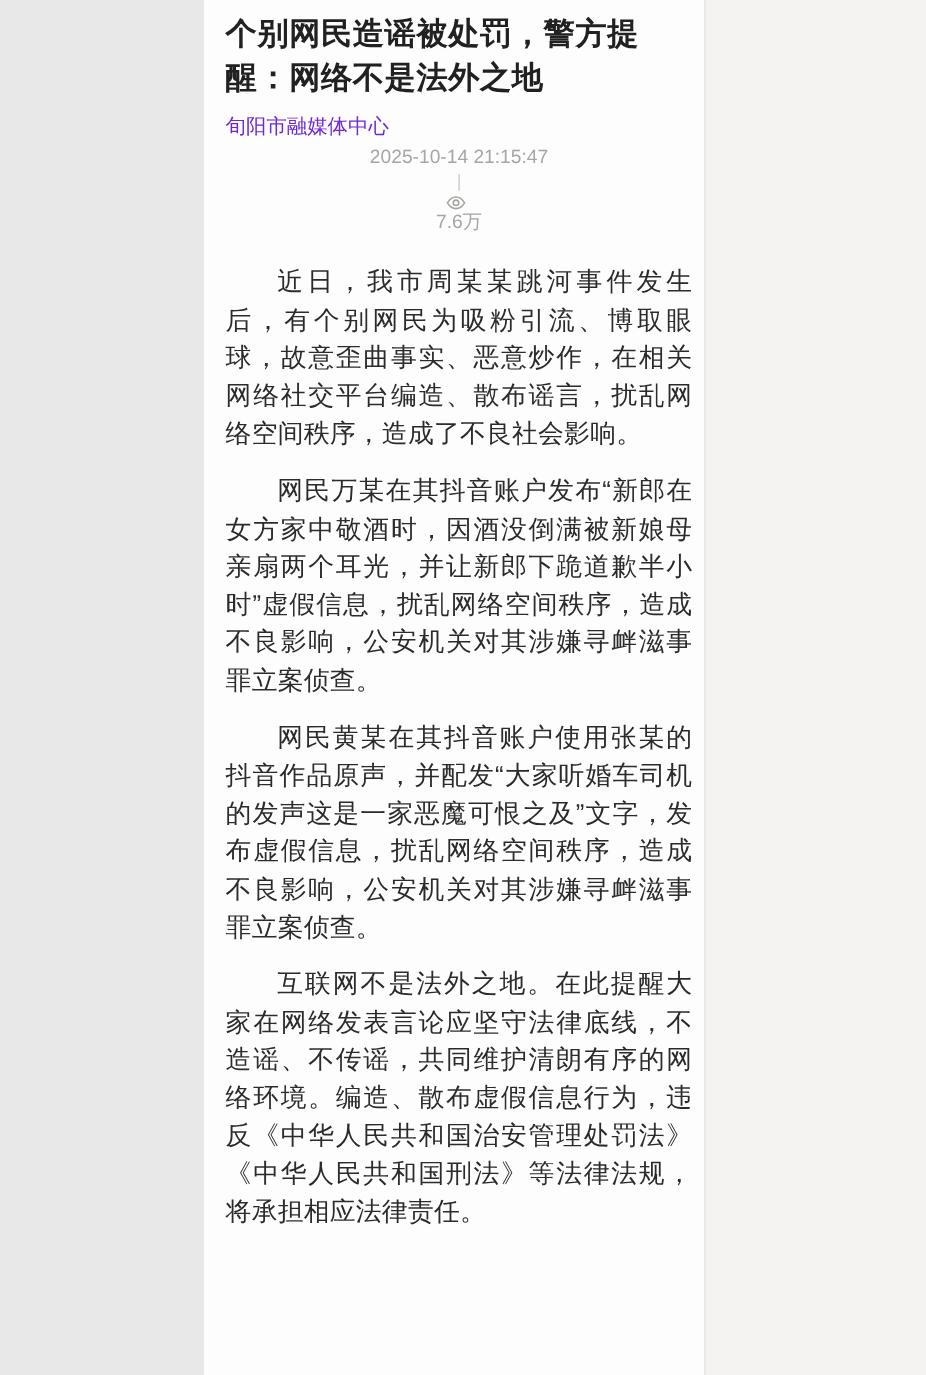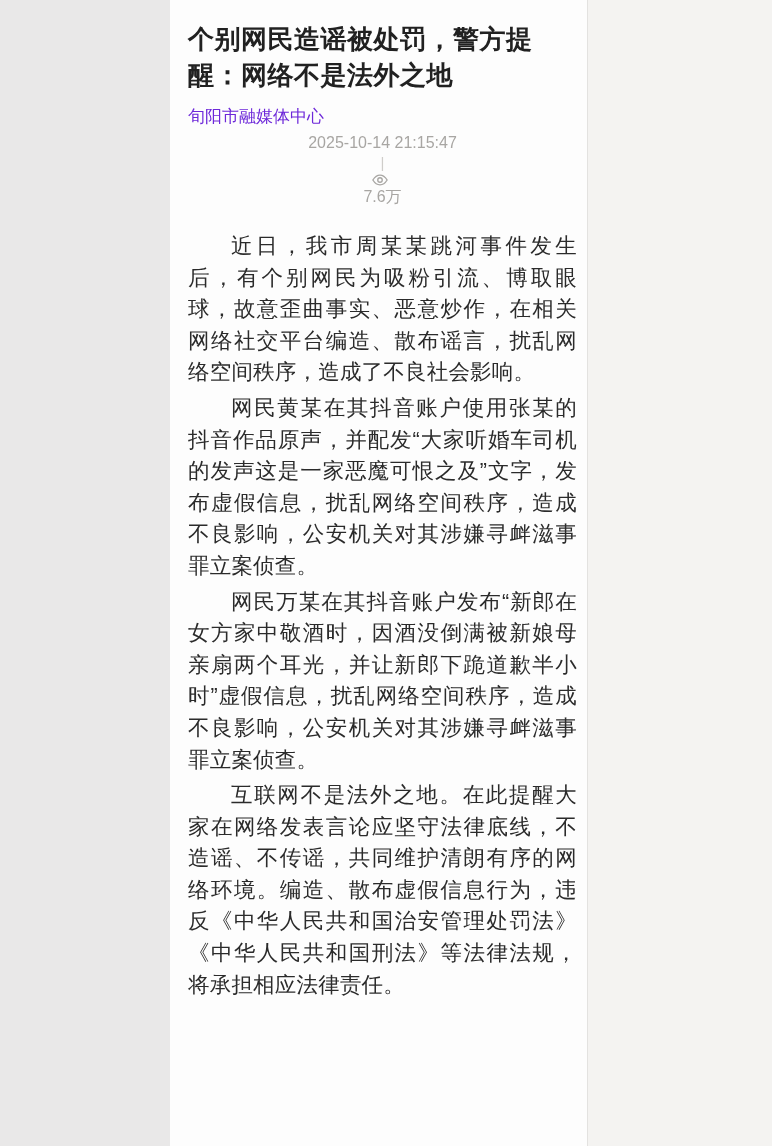--- a/index.html
+++ b/index.html
@@ -11,21 +11,21 @@
     font-family: "Liberation Sans", sans-serif;
     background: #f4f3f1;
   }
   .gutter-left  { width: 170px; background: #e9e8e8; flex: none; }
   .gutter-right { flex: 1; background: #f4f3f1; border-left: 1px solid #e3e2e0; }
   .card {
     width: 417px;
     flex: none;
     background: #fdfdfd;
     box-sizing: border-box;
-    padding: 21px 10px 30px 18px;
+    padding: 10px 10px 30px 18px;
   }
   .title {
     margin: 0;
     font-size: 26px;
     line-height: 36px;
     font-weight: 700;
     color: #212121;
     letter-spacing: 0.5px;
   }
   .source {
@@ -40,21 +40,21 @@
     align-items: center;
     font-size: 16px;
     line-height: 20px;
     color: #a8a6a3;
     flex-direction: column;
   }
   .meta .sep { margin: 0 11px; color: #cfcdca; font-size: 15px; }
   .meta .eye { display: inline-flex; align-items: center; margin-right: 6px; }
   .article { margin-top: 24px; }
   .article p {
-    margin: 4px 0 3px 0;
+    margin: 16px 0 3px 0;
     font-size: 21.5px;
     line-height: 31.6px;
     color: #2b2b2b;
     text-align: justify;
     text-justify: inter-ideograph;
     text-indent: 2em;
     letter-spacing: 0.2px;
   }
 </style>
 </head>
@@ -75,20 +75,20 @@
         <svg width="18" height="14" viewBox="0 0 24 16" aria-hidden="true">
           <path d="M12 1.5 C6.5 1.5 2.5 8 2.5 8 C2.5 8 6.5 14.5 12 14.5 C17.5 14.5 21.5 8 21.5 8 C21.5 8 17.5 1.5 12 1.5 Z" fill="none" stroke="#a8a6a3" stroke-width="1.8"></path>
           <circle cx="12" cy="8" r="3" fill="none" stroke="#a8a6a3" stroke-width="1.8"></circle>
         </svg>
       </span>
       <span>7.6万</span>
     </div>
 
     <div class="article">
       <p>近日，我市周某某跳河事件发生后，有个别网民为吸粉引流、博取眼球，故意歪曲事实、恶意炒作，在相关网络社交平台编造、散布谣言，扰乱网络空间秩序，造成了不良社会影响。</p>
+      <p>网民万某在其抖音账户发布“新郎在女方家中敬酒时，因酒没倒满被新娘母亲扇两个耳光，并让新郎下跪道歉半小时”虚假信息，扰乱网络空间秩序，造成不良影响，公安机关对其涉嫌寻衅滋事罪立案侦查。</p>
       <p>网民黄某在其抖音账户使用张某的抖音作品原声，并配发“大家听婚车司机的发声这是一家恶魔可恨之及”文字，发布虚假信息，扰乱网络空间秩序，造成不良影响，公安机关对其涉嫌寻衅滋事罪立案侦查。</p>
-      <p>网民万某在其抖音账户发布“新郎在女方家中敬酒时，因酒没倒满被新娘母亲扇两个耳光，并让新郎下跪道歉半小时”虚假信息，扰乱网络空间秩序，造成不良影响，公安机关对其涉嫌寻衅滋事罪立案侦查。</p>
       <p>互联网不是法外之地。在此提醒大家在网络发表言论应坚守法律底线，不造谣、不传谣，共同维护清朗有序的网络环境。编造、散布虚假信息行为，违反《中华人民共和国治安管理处罚法》《中华人民共和国刑法》等法律法规，将承担相应法律责任。</p>
     </div>
   </div>
 
   <div class="gutter-right"></div>
 </div>
 
 </body></html>

